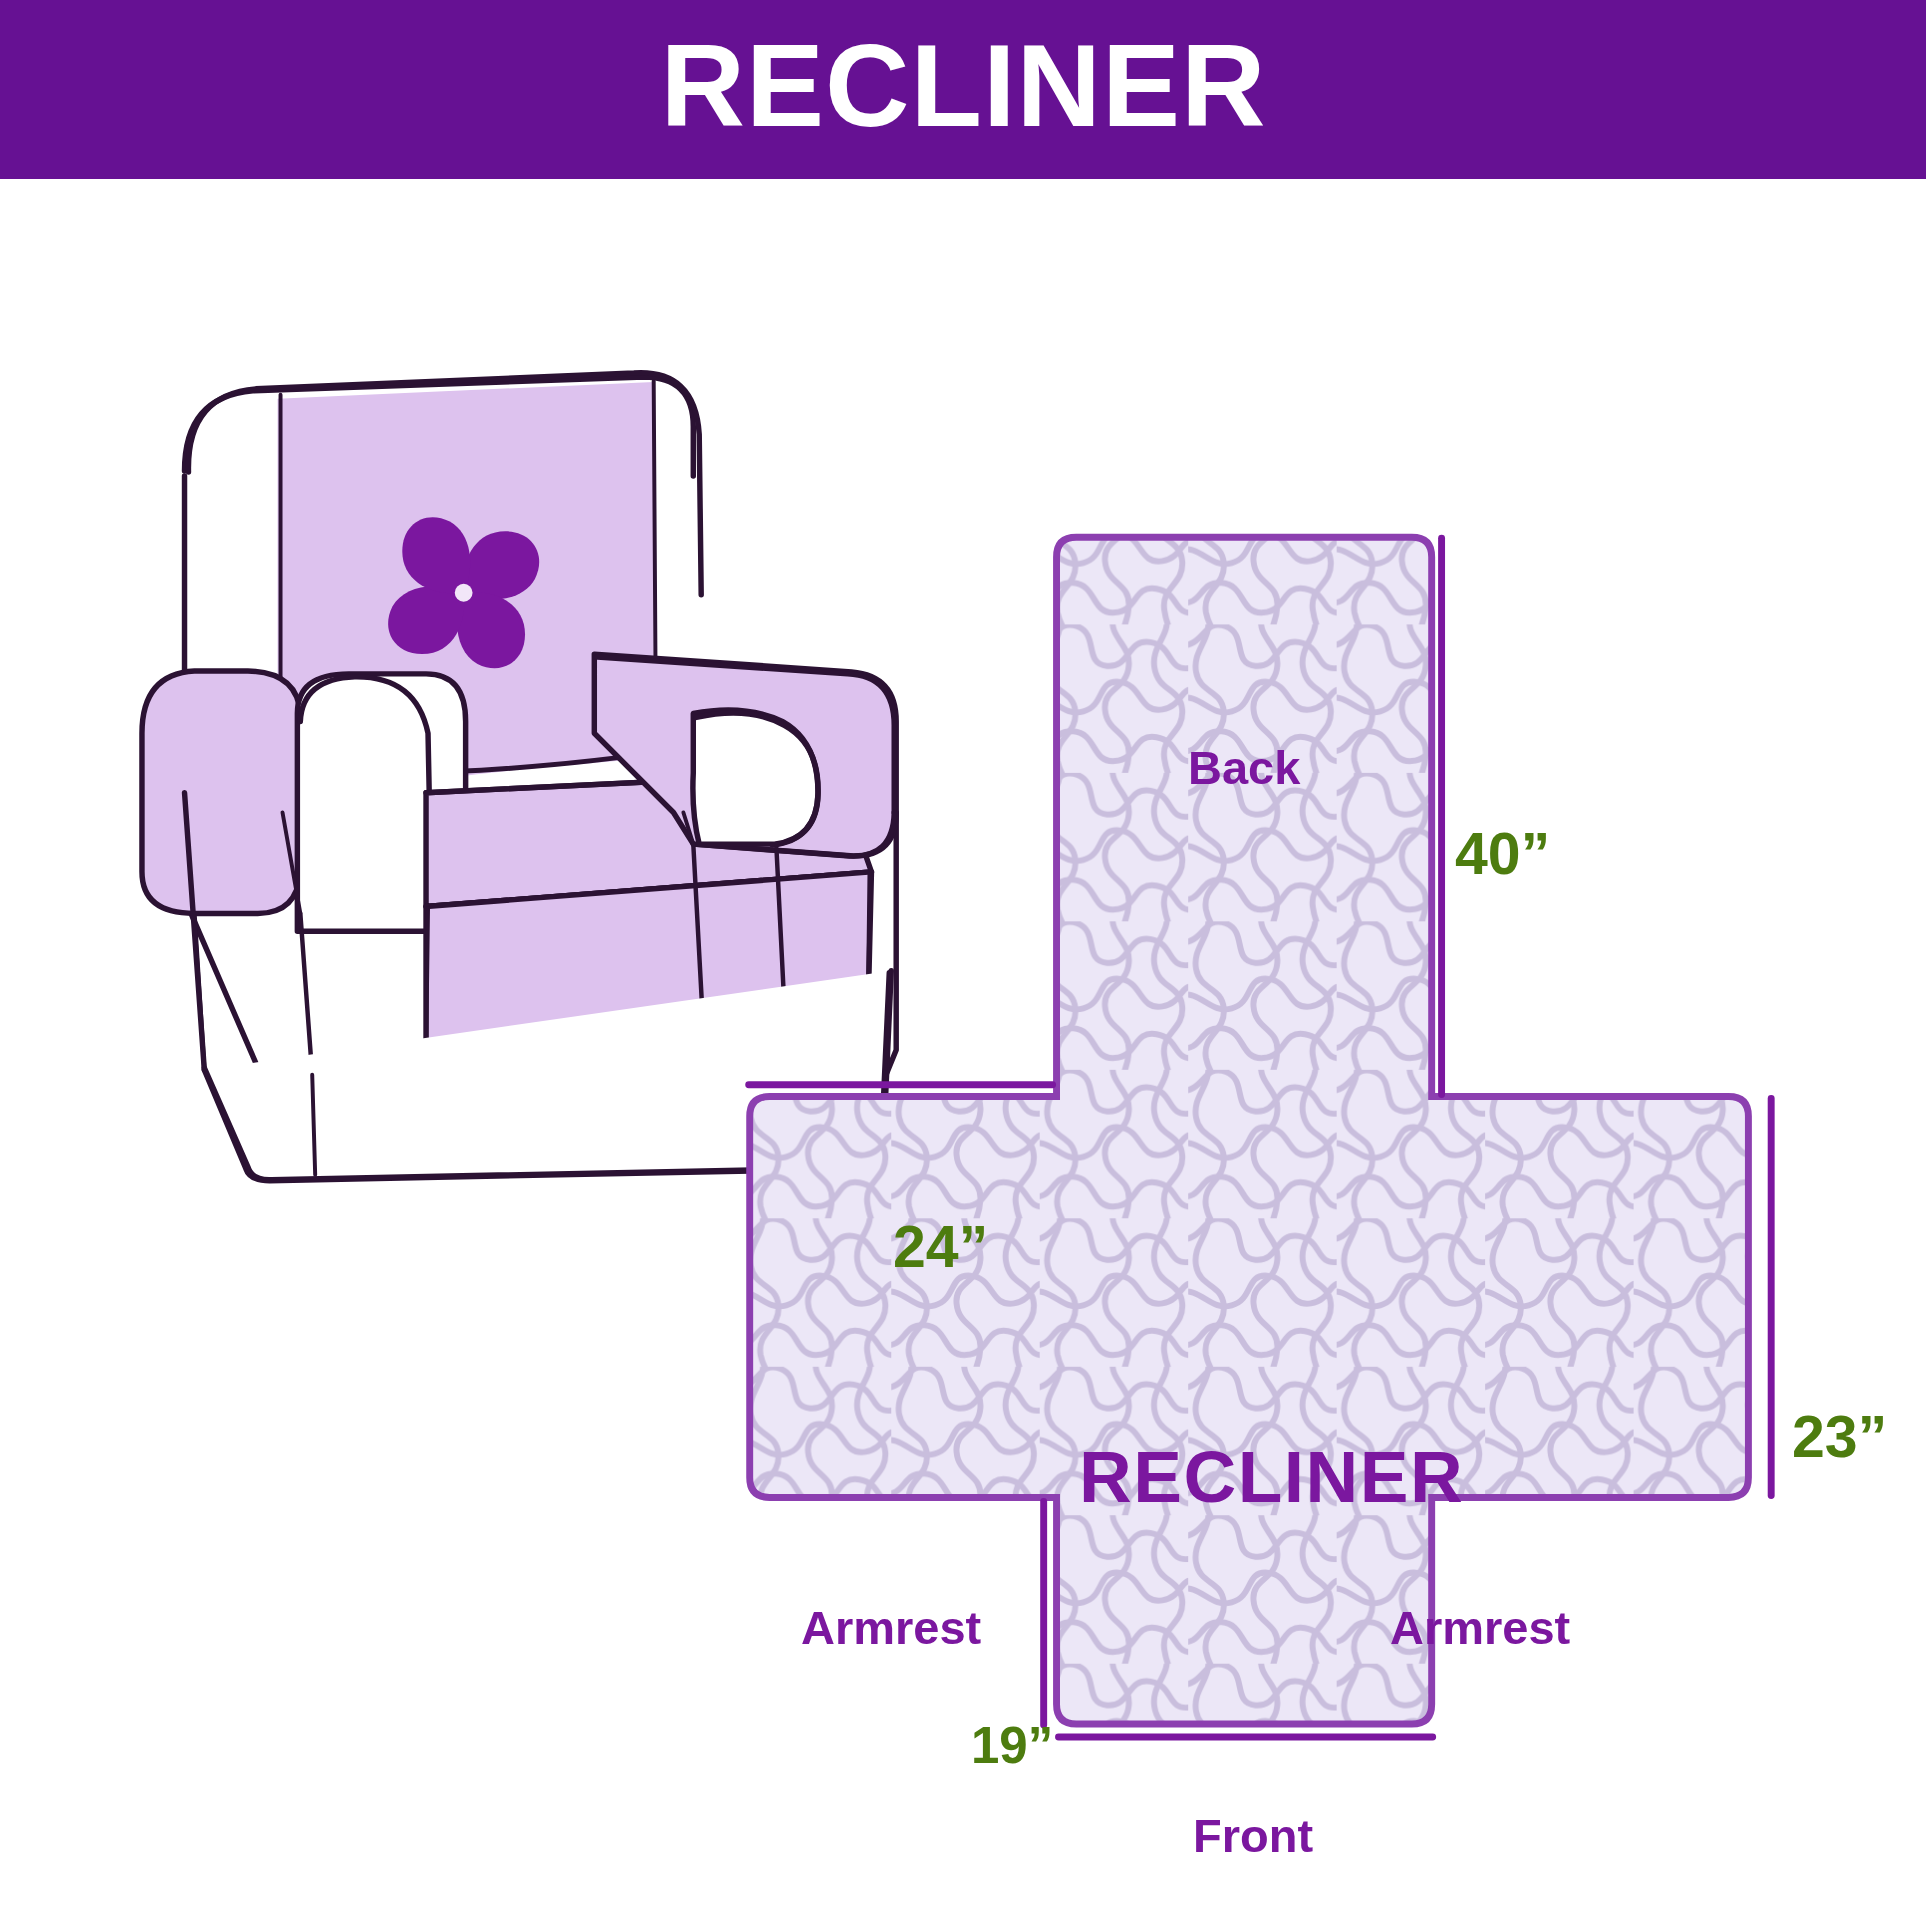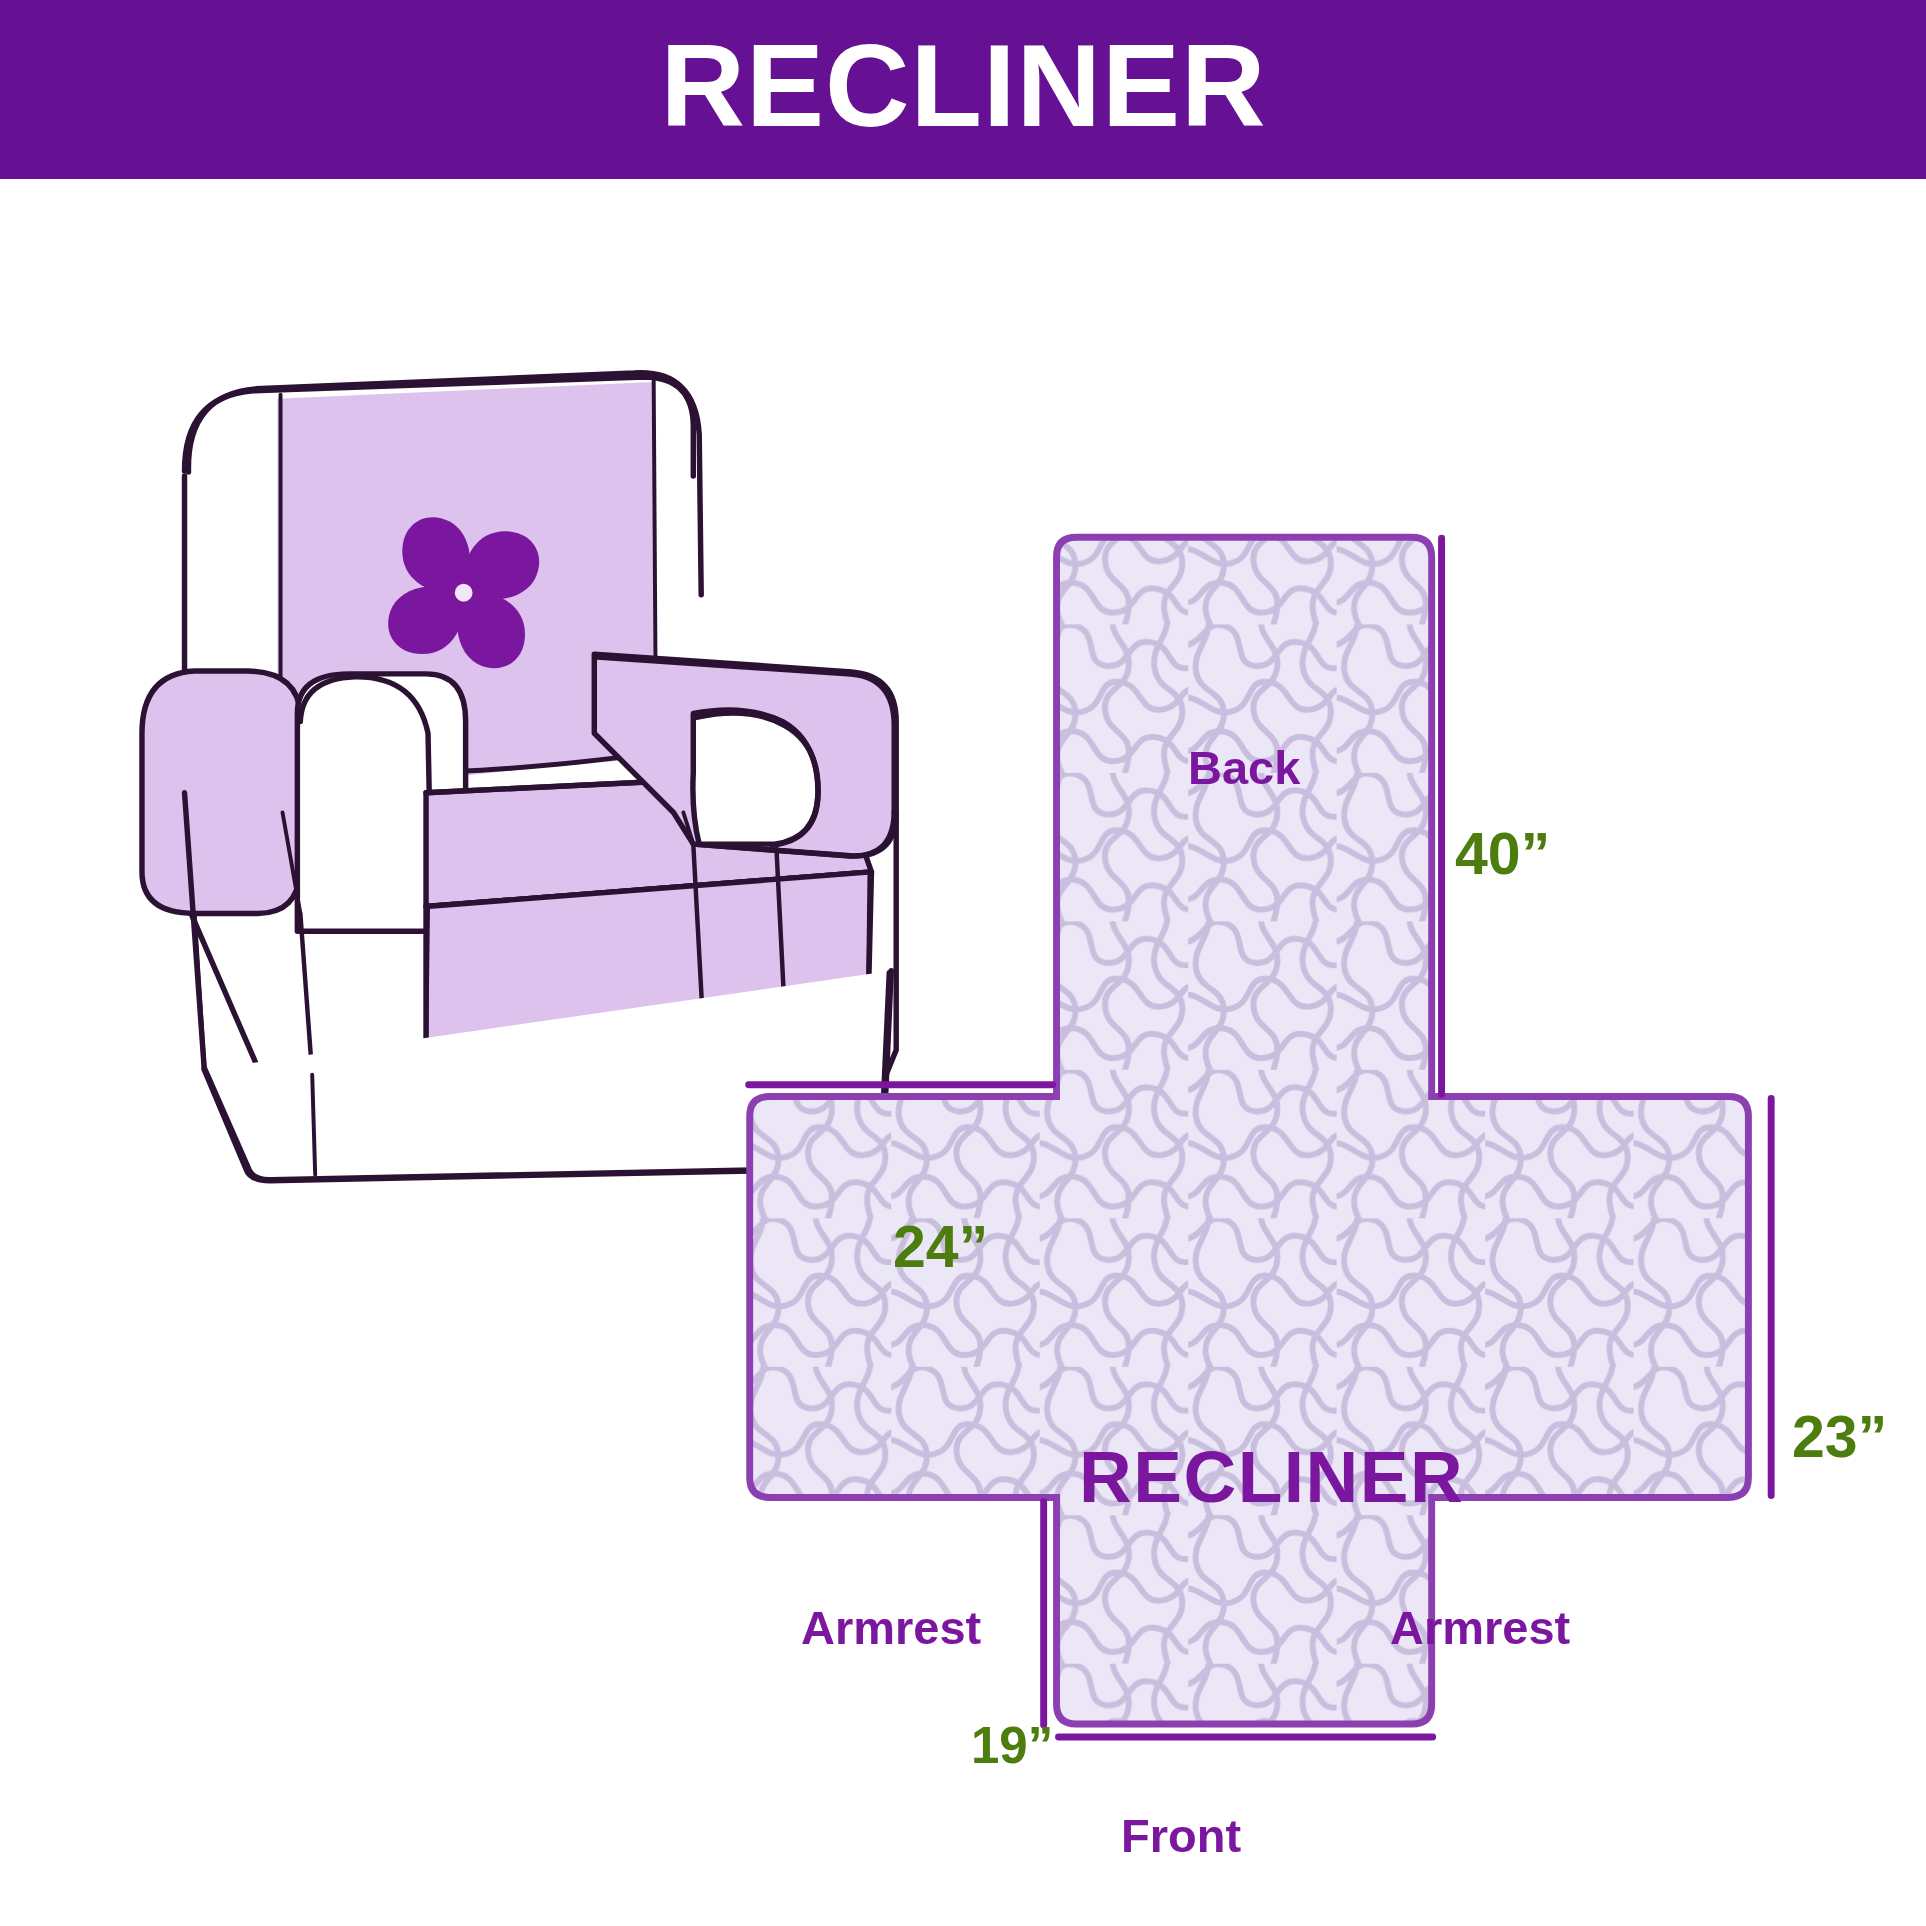--- a/index.html
+++ b/index.html
@@ -23,21 +23,21 @@
 
   
   .dlabel{
     position:absolute;color:#7b179f;font-weight:bold;white-space:nowrap;
     line-height:1;
   }
   #label-back{left:1188px;top:565px;font-size:47px;}
   #label-recliner-center{left:1079px;top:1261px;font-size:73px;letter-spacing:1.5px;}
   #label-armrest-left{left:801px;top:1425px;font-size:47px;}
   #label-armrest-right{left:1390px;top:1425px;font-size:47px;}
-  #label-front{left:1121px;top:1633px;font-size:47px;}
+  #label-front{left:1193px;top:1633px;font-size:47px;}
 
   .dim{
     position:absolute;color:#4d7c0f;font-weight:bold;white-space:nowrap;
     line-height:1;
   }
   #dim-40{left:1455px;top:646px;font-size:59px;}
   #dim-24-top{left:861px;top:1039px;font-size:59px;margin-left:32px;}
   #dim-23{left:1792px;top:1229px;font-size:59px;}
   #dim-19{left:971px;top:1541px;font-size:51px;}
 </style>

